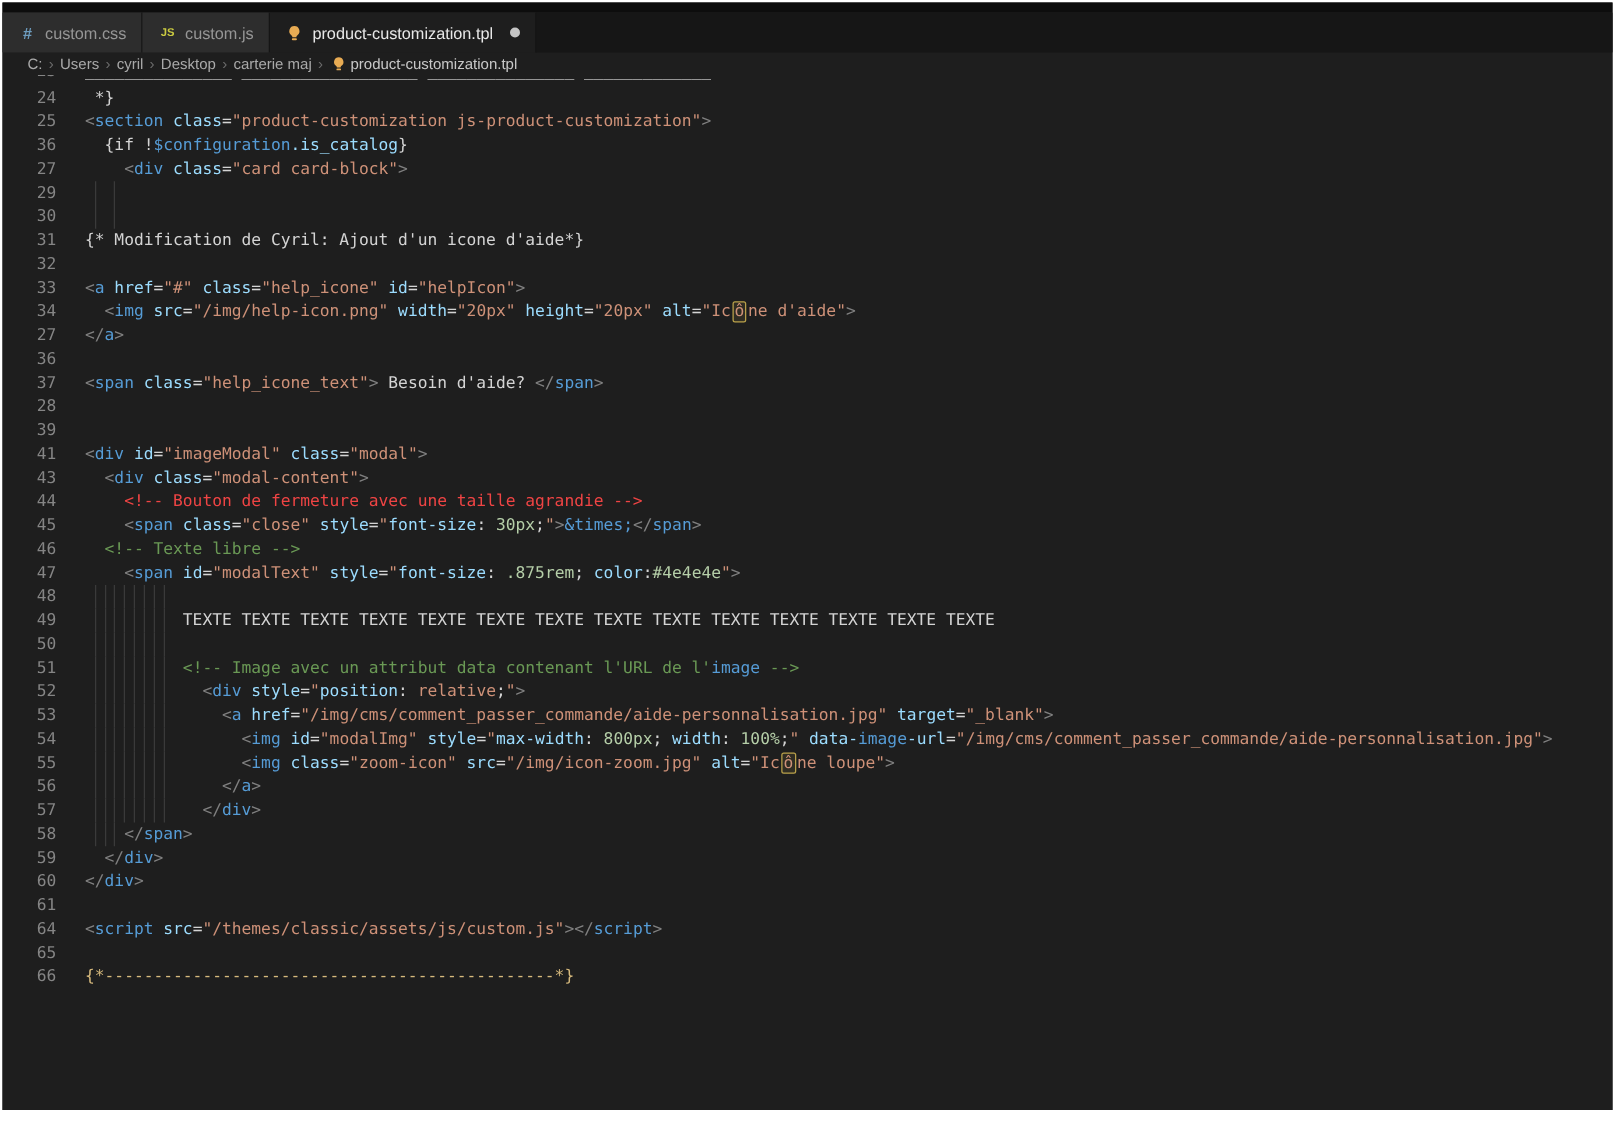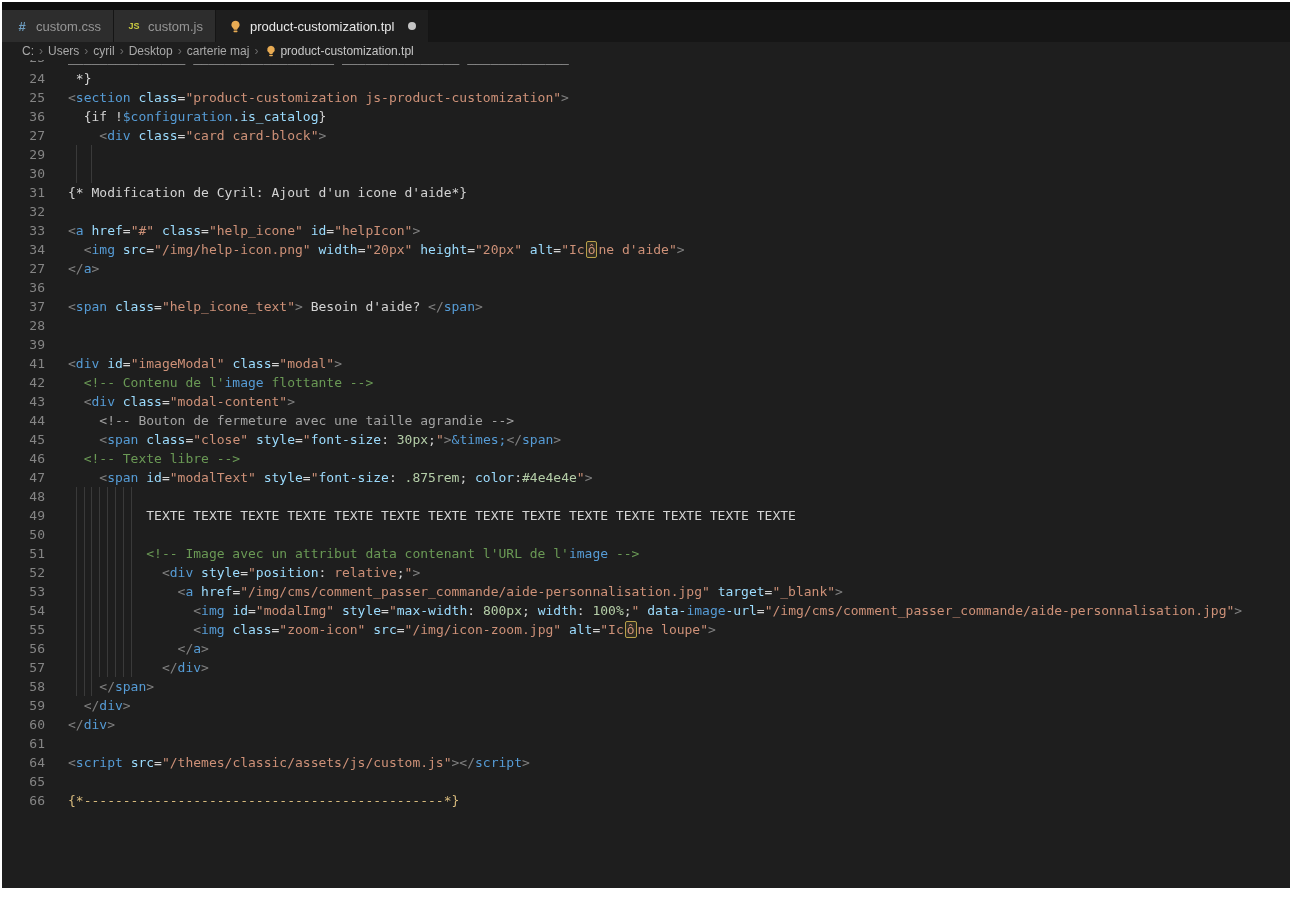--- a/index.html
+++ b/index.html
@@ -100,23 +100,22 @@
         <div class="row"><div class="gutter">31</div><div class="code"><span class="content"><span style="color: rgb(212, 212, 212);">{* Modification de Cyril: Ajout d'un icone d'aide*}</span></span></div></div>
         <div class="row"><div class="gutter">32</div><div class="code"><span class="content"></span></div></div>
         <div class="row"><div class="gutter">33</div><div class="code"><span class="content"><span style="color: rgb(128, 128, 128);">&lt;</span><span style="color: rgb(86, 156, 214);">a</span><span style="color: rgb(212, 212, 212);"> </span><span style="color: rgb(156, 220, 254);">href</span><span style="color: rgb(212, 212, 212);">=</span><span style="color: rgb(206, 145, 120);">"#"</span><span style="color: rgb(212, 212, 212);"> </span><span style="color: rgb(156, 220, 254);">class</span><span style="color: rgb(212, 212, 212);">=</span><span style="color: rgb(206, 145, 120);">"help_icone"</span><span style="color: rgb(212, 212, 212);"> </span><span style="color: rgb(156, 220, 254);">id</span><span style="color: rgb(212, 212, 212);">=</span><span style="color: rgb(206, 145, 120);">"helpIcon"</span><span style="color: rgb(128, 128, 128);">&gt;</span></span></div></div>
         <div class="row"><div class="gutter">34</div><div class="code"><span class="content"><span style="color: rgb(212, 212, 212);">  </span><span style="color: rgb(128, 128, 128);">&lt;</span><span style="color: rgb(86, 156, 214);">img</span><span style="color: rgb(212, 212, 212);"> </span><span style="color: rgb(156, 220, 254);">src</span><span style="color: rgb(212, 212, 212);">=</span><span style="color: rgb(206, 145, 120);">"/img/help-icon.png"</span><span style="color: rgb(212, 212, 212);"> </span><span style="color: rgb(156, 220, 254);">width</span><span style="color: rgb(212, 212, 212);">=</span><span style="color: rgb(206, 145, 120);">"20px"</span><span style="color: rgb(212, 212, 212);"> </span><span style="color: rgb(156, 220, 254);">height</span><span style="color: rgb(212, 212, 212);">=</span><span style="color: rgb(206, 145, 120);">"20px"</span><span style="color: rgb(212, 212, 212);"> </span><span style="color: rgb(156, 220, 254);">alt</span><span style="color: rgb(212, 212, 212);">=</span><span style="color: rgb(206, 145, 120);">"Ic</span><span class="boxed-char" style="color: rgb(206, 145, 120);">ô</span><span style="color: rgb(206, 145, 120);">ne d'aide"</span><span style="color: rgb(128, 128, 128);">&gt;</span></span></div></div>
         <div class="row"><div class="gutter">27</div><div class="code"><span class="content"><span style="color: rgb(128, 128, 128);">&lt;/</span><span style="color: rgb(86, 156, 214);">a</span><span style="color: rgb(128, 128, 128);">&gt;</span></span></div></div>
         <div class="row"><div class="gutter">36</div><div class="code"><span class="content"></span></div></div>
         <div class="row"><div class="gutter">37</div><div class="code"><span class="content"><span style="color: rgb(128, 128, 128);">&lt;</span><span style="color: rgb(86, 156, 214);">span</span><span style="color: rgb(212, 212, 212);"> </span><span style="color: rgb(156, 220, 254);">class</span><span style="color: rgb(212, 212, 212);">=</span><span style="color: rgb(206, 145, 120);">"help_icone_text"</span><span style="color: rgb(128, 128, 128);">&gt;</span><span style="color: rgb(212, 212, 212);"> Besoin d'aide? </span><span style="color: rgb(128, 128, 128);">&lt;/</span><span style="color: rgb(86, 156, 214);">span</span><span style="color: rgb(128, 128, 128);">&gt;</span></span></div></div>
         <div class="row"><div class="gutter">28</div><div class="code"><span class="content"></span></div></div>
         <div class="row"><div class="gutter">39</div><div class="code"><span class="content"></span></div></div>
         <div class="row"><div class="gutter">41</div><div class="code"><span class="content"><span style="color: rgb(128, 128, 128);">&lt;</span><span style="color: rgb(86, 156, 214);">div</span><span style="color: rgb(212, 212, 212);"> </span><span style="color: rgb(156, 220, 254);">id</span><span style="color: rgb(212, 212, 212);">=</span><span style="color: rgb(206, 145, 120);">"imageModal"</span><span style="color: rgb(212, 212, 212);"> </span><span style="color: rgb(156, 220, 254);">class</span><span style="color: rgb(212, 212, 212);">=</span><span style="color: rgb(206, 145, 120);">"modal"</span><span style="color: rgb(128, 128, 128);">&gt;</span></span></div></div>
-        <div class="row"><div class="gutter">42</div><div class="code"><span class="content"><span style="color: rgb(212, 212, 212);">  </span><span style="color: rgb(106, 153, 85);">&lt;!-- Contenu de l'</span><span style="color: rgb(86, 156, 214);">image</span><span style="color: rgb(106, 153, 85);"> flottante --&gt;</span></span></div></div>
         <div class="row"><div class="gutter">43</div><div class="code"><span class="content"><span style="color: rgb(212, 212, 212);">  </span><span style="color: rgb(128, 128, 128);">&lt;</span><span style="color: rgb(86, 156, 214);">div</span><span style="color: rgb(212, 212, 212);"> </span><span style="color: rgb(156, 220, 254);">class</span><span style="color: rgb(212, 212, 212);">=</span><span style="color: rgb(206, 145, 120);">"modal-content"</span><span style="color: rgb(128, 128, 128);">&gt;</span></span></div></div>
-        <div class="row"><div class="gutter">44</div><div class="code"><span class="content"><span style="color: rgb(212, 212, 212);">    </span><span style="color: #a3a3a3;">&lt;!-- Bouton de fermeture avec une taille agrandie --&gt;</span></span></div></div>
+        <div class="row"><div class="gutter">44</div><div class="code"><span class="content"><span style="color: rgb(212, 212, 212);">    </span><span style="color: #ef4444;">&lt;!-- Bouton de fermeture avec une taille agrandie --&gt;</span></span></div></div>
         <div class="row"><div class="gutter">45</div><div class="code"><span class="content"><span style="color: rgb(212, 212, 212);">    </span><span style="color: rgb(128, 128, 128);">&lt;</span><span style="color: rgb(86, 156, 214);">span</span><span style="color: rgb(212, 212, 212);"> </span><span style="color: rgb(156, 220, 254);">class</span><span style="color: rgb(212, 212, 212);">=</span><span style="color: rgb(206, 145, 120);">"close"</span><span style="color: rgb(212, 212, 212);"> </span><span style="color: rgb(156, 220, 254);">style</span><span style="color: rgb(212, 212, 212);">=</span><span style="color: rgb(206, 145, 120);">"</span><span style="color: rgb(156, 220, 254);">font-size</span><span style="color: rgb(212, 212, 212);">: </span><span style="color: rgb(181, 206, 168);">30px</span><span style="color: rgb(212, 212, 212);">;</span><span style="color: rgb(206, 145, 120);">"</span><span style="color: rgb(128, 128, 128);">&gt;</span><span style="color: rgb(86, 156, 214);">&amp;times;</span><span style="color: rgb(128, 128, 128);">&lt;/</span><span style="color: rgb(86, 156, 214);">span</span><span style="color: rgb(128, 128, 128);">&gt;</span></span></div></div>
         <div class="row"><div class="gutter">46</div><div class="code"><span class="content"><span style="color: rgb(212, 212, 212);">  </span><span style="color: rgb(106, 153, 85);">&lt;!-- Texte libre --&gt;</span></span></div></div>
         <div class="row"><div class="gutter">47</div><div class="code"><span class="content"><span style="color: rgb(212, 212, 212);">    </span><span style="color: rgb(128, 128, 128);">&lt;</span><span style="color: rgb(86, 156, 214);">span</span><span style="color: rgb(212, 212, 212);"> </span><span style="color: rgb(156, 220, 254);">id</span><span style="color: rgb(212, 212, 212);">=</span><span style="color: rgb(206, 145, 120);">"modalText"</span><span style="color: rgb(212, 212, 212);"> </span><span style="color: rgb(156, 220, 254);">style</span><span style="color: rgb(212, 212, 212);">=</span><span style="color: rgb(206, 145, 120);">"</span><span style="color: rgb(156, 220, 254);">font-size</span><span style="color: rgb(212, 212, 212);">: </span><span style="color: rgb(181, 206, 168);">.875rem</span><span style="color: rgb(212, 212, 212);">; </span><span style="color: rgb(156, 220, 254);">color</span><span style="color: rgb(212, 212, 212);">:</span><span style="color: rgb(181, 206, 168);">#4e4e4e</span><span style="color: rgb(206, 145, 120);">"</span><span style="color: rgb(128, 128, 128);">&gt;</span></span></div></div>
         <div class="row"><div class="gutter">48</div><div class="code"><span class="guide" style="left: 7.83px;"></span><span class="guide" style="left: 15.66px;"></span><span class="guide" style="left: 23.49px;"></span><span class="guide" style="left: 31.32px;"></span><span class="guide" style="left: 39.15px;"></span><span class="guide" style="left: 46.98px;"></span><span class="guide" style="left: 54.81px;"></span><span class="guide" style="left: 62.64px;"></span><span class="content"></span></div></div>
         <div class="row"><div class="gutter">49</div><div class="code"><span class="guide" style="left: 7.83px;"></span><span class="guide" style="left: 15.66px;"></span><span class="guide" style="left: 23.49px;"></span><span class="guide" style="left: 31.32px;"></span><span class="guide" style="left: 39.15px;"></span><span class="guide" style="left: 46.98px;"></span><span class="guide" style="left: 54.81px;"></span><span class="guide" style="left: 62.64px;"></span><span class="content"><span style="color: rgb(212, 212, 212);">          TEXTE TEXTE TEXTE TEXTE TEXTE TEXTE TEXTE TEXTE TEXTE TEXTE TEXTE TEXTE TEXTE TEXTE</span></span></div></div>
         <div class="row"><div class="gutter">50</div><div class="code"><span class="guide" style="left: 7.83px;"></span><span class="guide" style="left: 15.66px;"></span><span class="guide" style="left: 23.49px;"></span><span class="guide" style="left: 31.32px;"></span><span class="guide" style="left: 39.15px;"></span><span class="guide" style="left: 46.98px;"></span><span class="guide" style="left: 54.81px;"></span><span class="guide" style="left: 62.64px;"></span><span class="content"></span></div></div>
         <div class="row"><div class="gutter">51</div><div class="code"><span class="guide" style="left: 7.83px;"></span><span class="guide" style="left: 15.66px;"></span><span class="guide" style="left: 23.49px;"></span><span class="guide" style="left: 31.32px;"></span><span class="guide" style="left: 39.15px;"></span><span class="guide" style="left: 46.98px;"></span><span class="guide" style="left: 54.81px;"></span><span class="guide" style="left: 62.64px;"></span><span class="content"><span style="color: rgb(212, 212, 212);">          </span><span style="color: rgb(106, 153, 85);">&lt;!-- Image avec un attribut data contenant l'URL de l'</span><span style="color: rgb(86, 156, 214);">image</span><span style="color: rgb(106, 153, 85);"> --&gt;</span></span></div></div>
         <div class="row"><div class="gutter">52</div><div class="code"><span class="guide" style="left: 7.83px;"></span><span class="guide" style="left: 15.66px;"></span><span class="guide" style="left: 23.49px;"></span><span class="guide" style="left: 31.32px;"></span><span class="guide" style="left: 39.15px;"></span><span class="guide" style="left: 46.98px;"></span><span class="guide" style="left: 54.81px;"></span><span class="guide" style="left: 62.64px;"></span><span class="content"><span style="color: rgb(212, 212, 212);">            </span><span style="color: rgb(128, 128, 128);">&lt;</span><span style="color: rgb(86, 156, 214);">div</span><span style="color: rgb(212, 212, 212);"> </span><span style="color: rgb(156, 220, 254);">style</span><span style="color: rgb(212, 212, 212);">=</span><span style="color: rgb(206, 145, 120);">"</span><span style="color: rgb(156, 220, 254);">position</span><span style="color: rgb(212, 212, 212);">: </span><span style="color: rgb(206, 145, 120);">relative</span><span style="color: rgb(212, 212, 212);">;</span><span style="color: rgb(206, 145, 120);">"</span><span style="color: rgb(128, 128, 128);">&gt;</span></span></div></div>
         <div class="row"><div class="gutter">53</div><div class="code"><span class="guide" style="left: 7.83px;"></span><span class="guide" style="left: 15.66px;"></span><span class="guide" style="left: 23.49px;"></span><span class="guide" style="left: 31.32px;"></span><span class="guide" style="left: 39.15px;"></span><span class="guide" style="left: 46.98px;"></span><span class="guide" style="left: 54.81px;"></span><span class="guide" style="left: 62.64px;"></span><span class="content"><span style="color: rgb(212, 212, 212);">              </span><span style="color: rgb(128, 128, 128);">&lt;</span><span style="color: rgb(86, 156, 214);">a</span><span style="color: rgb(212, 212, 212);"> </span><span style="color: rgb(156, 220, 254);">href</span><span style="color: rgb(212, 212, 212);">=</span><span style="color: rgb(206, 145, 120);">"/img/cms/comment_passer_commande/aide-personnalisation.jpg"</span><span style="color: rgb(212, 212, 212);"> </span><span style="color: rgb(156, 220, 254);">target</span><span style="color: rgb(212, 212, 212);">=</span><span style="color: rgb(206, 145, 120);">"_blank"</span><span style="color: rgb(128, 128, 128);">&gt;</span></span></div></div>
         <div class="row"><div class="gutter">54</div><div class="code"><span class="guide" style="left: 7.83px;"></span><span class="guide" style="left: 15.66px;"></span><span class="guide" style="left: 23.49px;"></span><span class="guide" style="left: 31.32px;"></span><span class="guide" style="left: 39.15px;"></span><span class="guide" style="left: 46.98px;"></span><span class="guide" style="left: 54.81px;"></span><span class="guide" style="left: 62.64px;"></span><span class="content"><span style="color: rgb(212, 212, 212);">                </span><span style="color: rgb(128, 128, 128);">&lt;</span><span style="color: rgb(86, 156, 214);">img</span><span style="color: rgb(212, 212, 212);"> </span><span style="color: rgb(156, 220, 254);">id</span><span style="color: rgb(212, 212, 212);">=</span><span style="color: rgb(206, 145, 120);">"modalImg"</span><span style="color: rgb(212, 212, 212);"> </span><span style="color: rgb(156, 220, 254);">style</span><span style="color: rgb(212, 212, 212);">=</span><span style="color: rgb(206, 145, 120);">"</span><span style="color: rgb(156, 220, 254);">max-width</span><span style="color: rgb(212, 212, 212);">: </span><span style="color: rgb(181, 206, 168);">800px</span><span style="color: rgb(212, 212, 212);">; </span><span style="color: rgb(156, 220, 254);">width</span><span style="color: rgb(212, 212, 212);">: </span><span style="color: rgb(181, 206, 168);">100%</span><span style="color: rgb(212, 212, 212);">;</span><span style="color: rgb(206, 145, 120);">"</span><span style="color: rgb(212, 212, 212);"> </span><span style="color: rgb(156, 220, 254);">data-</span><span style="color: rgb(86, 156, 214);">image</span><span style="color: rgb(156, 220, 254);">-url</span><span style="color: rgb(212, 212, 212);">=</span><span style="color: rgb(206, 145, 120);">"/img/cms/comment_passer_commande/aide-personnalisation.jpg"</span><span style="color: rgb(128, 128, 128);">&gt;</span></span></div></div>

